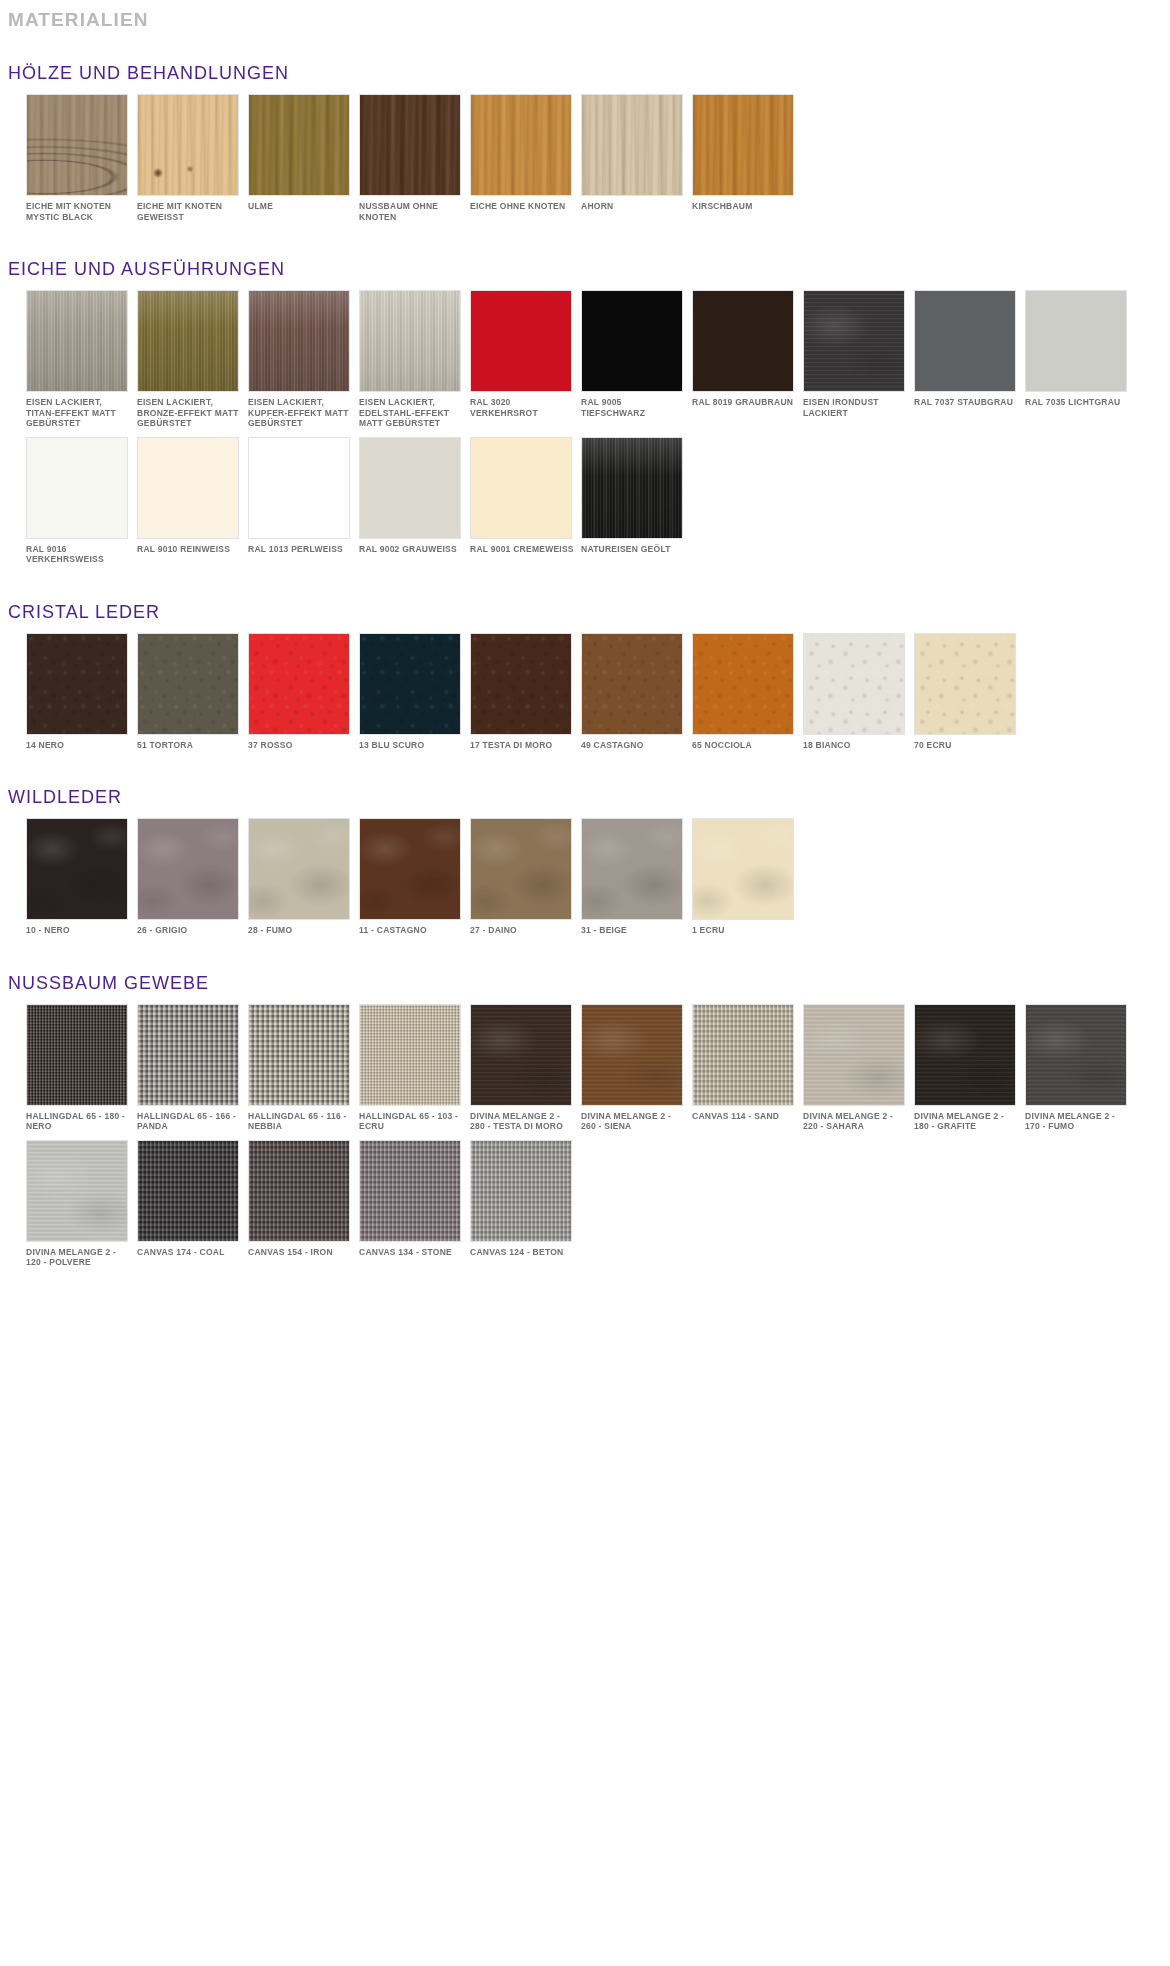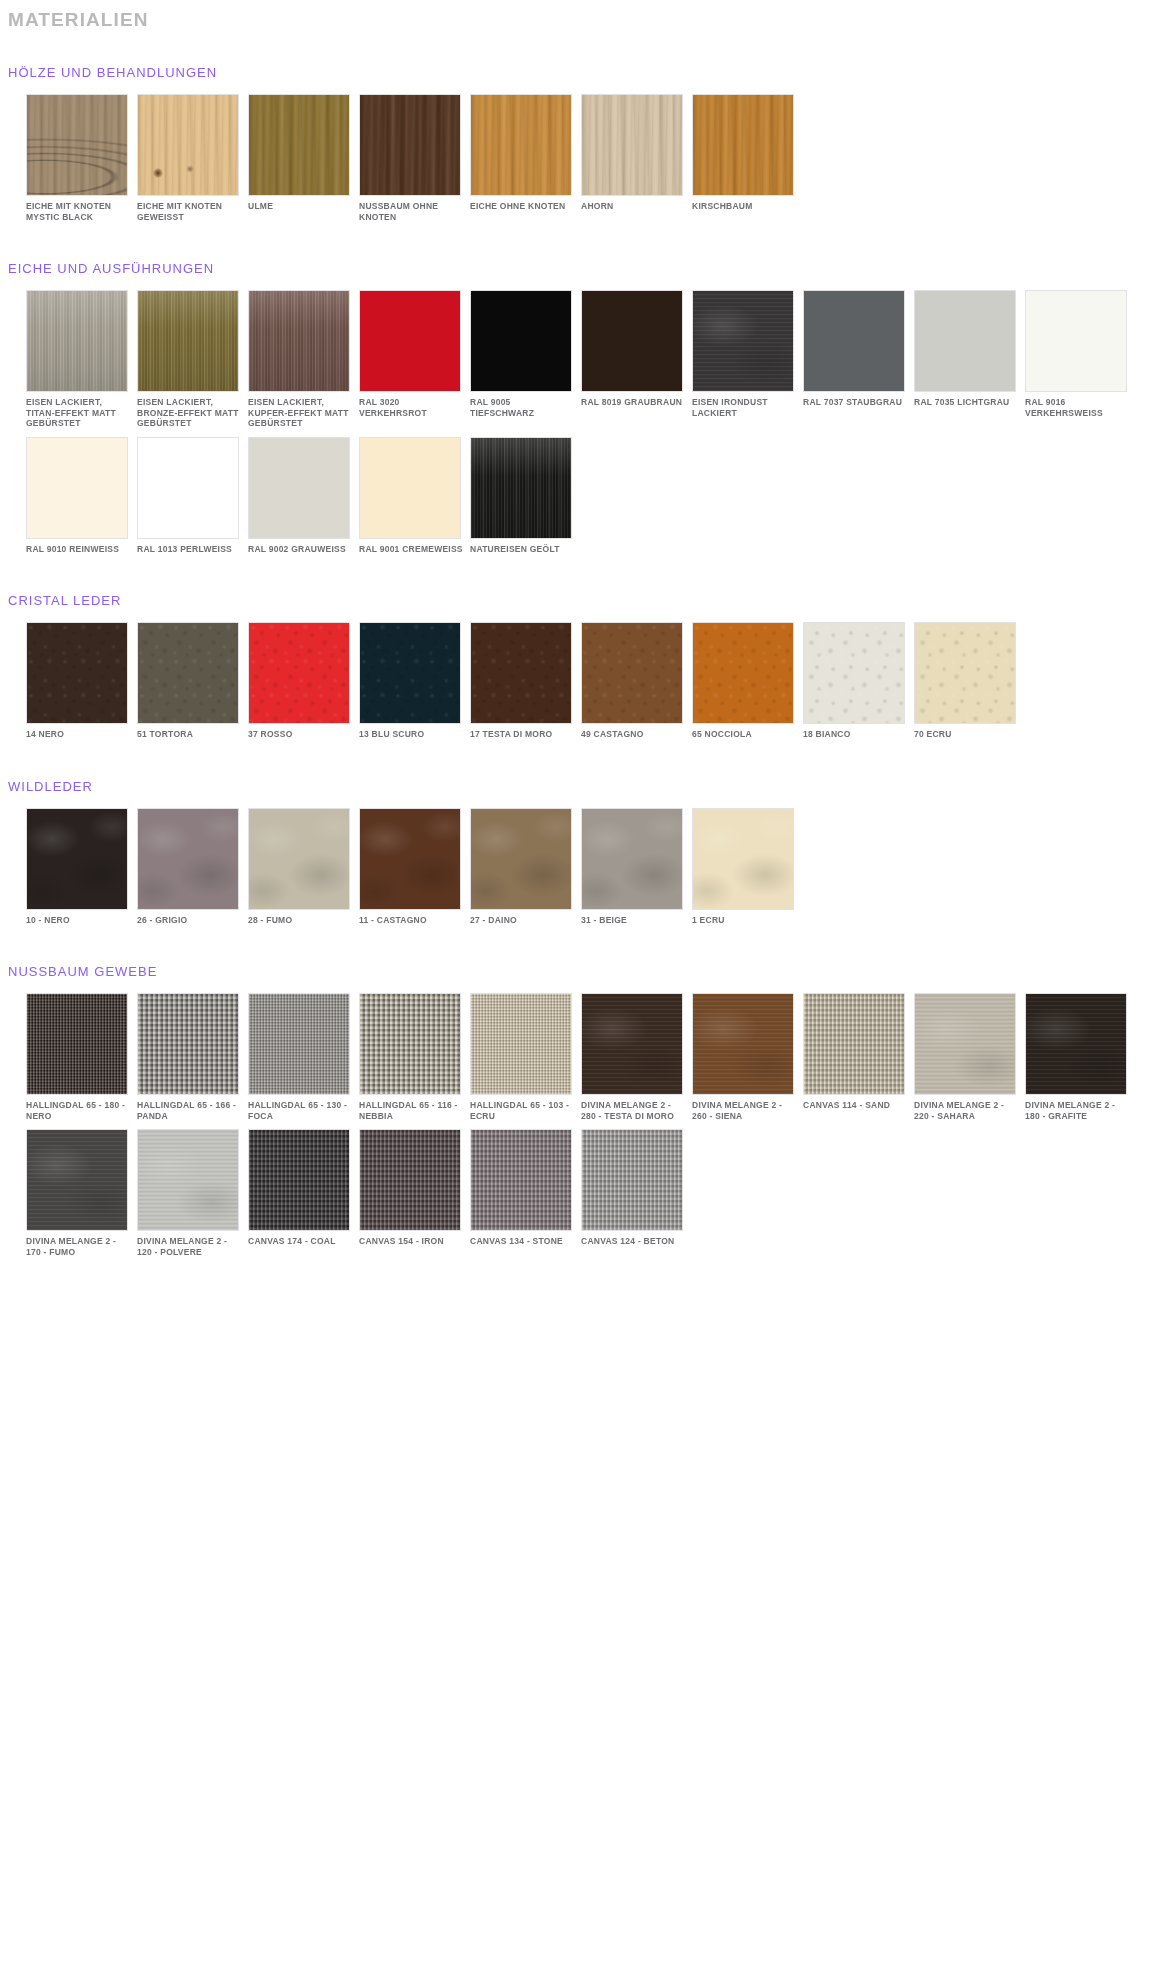--- a/index.html
+++ b/index.html
@@ -16,24 +16,24 @@
     font-size: 19px;
     font-weight: bold;
     letter-spacing: 1.1px;
     color: #b9b9b9;
     margin: 6px 0 0 2px;
     line-height: 28px;
   }
 
   .section { margin-top: 0; }
   .section-title {
-    font-size: 13px;
+    font-size: 18px;
     font-weight: normal;
     letter-spacing: 1.0px;
-    color: #8b5cf6;
+    color: #4c1d95;
     margin: 28px 0 10px 2px;
     line-height: 22px;
   }
 
   .grid {
     display: flex;
     flex-wrap: wrap;
   }
   .swatch-cell {
     width: 108px;
@@ -257,20 +257,27 @@
             <div class="swatch-label">EISEN LACKIERT, BRONZE-EFFEKT MATT GEBÜRSTET</div>
           </div>
           <div class="swatch-cell gap-row">
             <div class="swatch" style="background-color: rgb(112, 84, 75);">
               <div class="tex brushed"></div>
               <div class="tex sheen"></div>
             </div>
             <div class="swatch-label">EISEN LACKIERT, KUPFER-EFFEKT MATT GEBÜRSTET</div>
           </div>
           <div class="swatch-cell gap-row">
+            <div class="swatch" style="background-color: rgb(203, 198, 184);">
+              <div class="tex brushed"></div>
+              <div class="tex sheen"></div>
+            </div>
+            <div class="swatch-label">EISEN LACKIERT, EDELSTAHL-EFFEKT MATT GEBÜRSTET</div>
+          </div>
+          <div class="swatch-cell gap-row">
             <div class="swatch" style="background-color: rgb(204, 16, 32);">
               <div class="tex flat"></div>
             </div>
             <div class="swatch-label">RAL 3020 VERKEHRSROT</div>
           </div>
           <div class="swatch-cell gap-row">
             <div class="swatch" style="background-color: rgb(10, 10, 10);">
               <div class="tex flat"></div>
             </div>
             <div class="swatch-label">RAL 9005 TIEFSCHWARZ</div>
@@ -453,26 +460,20 @@
             </div>
             <div class="swatch-label">HALLINGDAL 65 - 180 - NERO</div>
           </div>
           <div class="swatch-cell gap-row">
             <div class="swatch" style="background-color: rgb(155, 150, 143);">
               <div class="tex weave-coarse"></div>
             </div>
             <div class="swatch-label">HALLINGDAL 65 - 166 - PANDA</div>
           </div>
           <div class="swatch-cell gap-row">
-            <div class="swatch" style="background-color: rgb(151, 147, 142);">
-              <div class="tex weave"></div>
-            </div>
-            <div class="swatch-label">HALLINGDAL 65 - 130 - FOCA</div>
-          </div>
-          <div class="swatch-cell gap-row">
             <div class="swatch" style="background-color: rgb(181, 174, 156);">
               <div class="tex weave-coarse"></div>
             </div>
             <div class="swatch-label">HALLINGDAL 65 - 116 - NEBBIA</div>
           </div>
           <div class="swatch-cell gap-row">
             <div class="swatch" style="background-color: rgb(215, 201, 174);">
               <div class="tex weave"></div>
             </div>
             <div class="swatch-label">HALLINGDAL 65 - 103 - ECRU</div>

